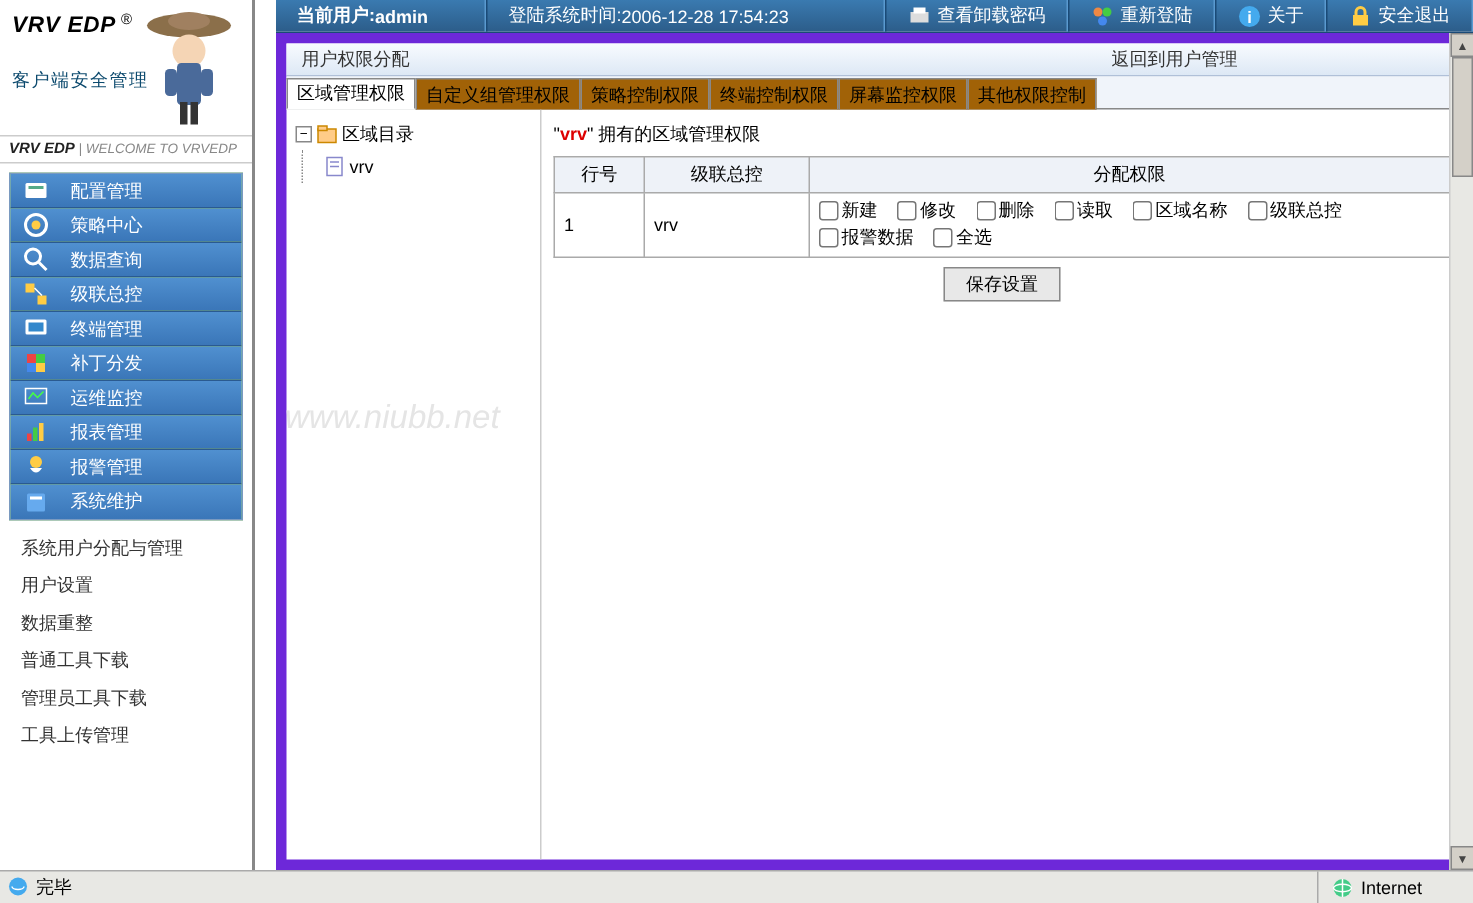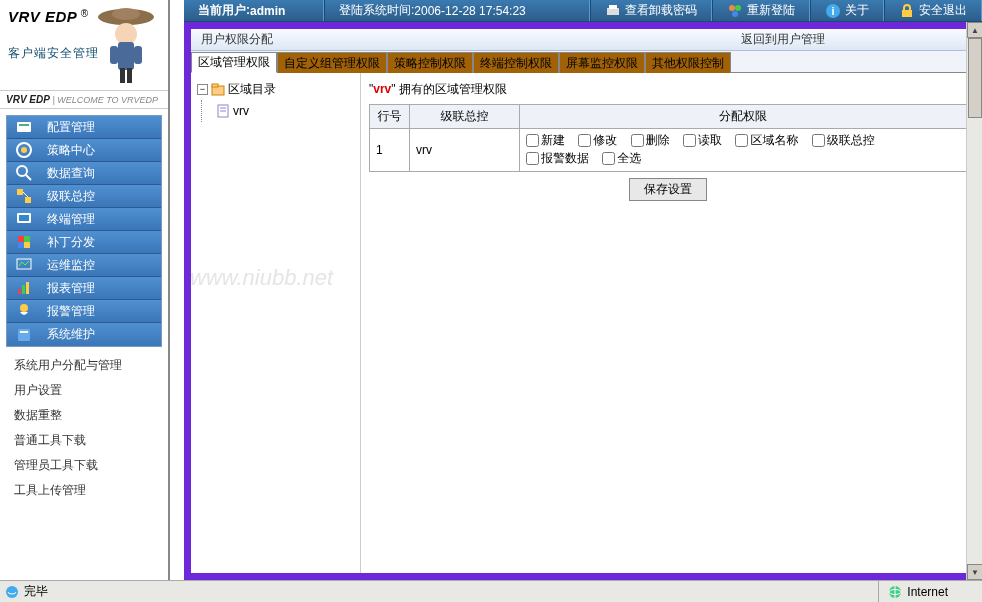--- a/index.html
+++ b/index.html
@@ -50,21 +50,21 @@
     .data-table th, .data-table td { border: 1px solid #aaa; padding: 3px 6px; text-align: left; background: #fafafa; font-weight: normal; font-size: 12px; }
     .data-table th { background: #eef2f8; text-align: center; }
     .data-table td { background: #fff; }
     .perm-cell label { margin-right: 10px; white-space: nowrap; display: inline-flex; align-items: center; }
     .perm-cell input { margin-right: 2px; }
     
     .save-row { text-align: center; padding: 6px; }
     .save-btn { padding: 2px 14px; font-size: 12px; background: #e8e8e8; border: 1px solid #888; cursor: pointer; font-family: inherit; }
     
     .status-bar { position: absolute; left: 0; right: 0; bottom: 0; height: 22px; background: #e8e8e4; border-top: 1px solid #aaa; display: flex; align-items: center; padding: 0 4px; }
-    .status-left { display: flex; align-items: flex-end; flex: 1; }
+    .status-left { display: flex; align-items: flex-start; flex: 1; }
     .status-right { display: flex; align-items: center; border-left:1px solid #aaa; padding: 0 30px 0 8px; height: 100%; }
     .status-bar .ie-icon { width: 16px; height: 16px; margin-right: 4px; display: inline-block; }
     
     .scrollbar-stub { position: absolute; right: 0; top: 22px; bottom: 22px; width: 16px; background: #e8e8e4; border-left: 1px solid #ccc; }
     .sb-btn { width: 16px; height: 16px; background: #d4d0c8; border: 1px solid #888; display:flex; align-items:center; justify-content:center; font-size:8px; color:#444;}
     .sb-thumb { width: 14px; height: 80px; background: #d4d0c8; border: 1px solid #888; margin: 0 auto; }
     
     .watermark { position: absolute; left: 190px; top: 265px; font-size: 22px; color: #e5e5e5; font-style: italic; z-index: 5; pointer-events: none; font-family: Arial; }
   </style>
 </head>
@@ -251,21 +251,21 @@
         </div>
       </div>
     </div>
     <div class="detail-panel">
       <div class="detail-title">
         <span>"</span><span class="hl">vrv</span><span>"</span><span> 拥有的区域管理权限</span>
       </div>
       <table class="data-table">
         <tbody>
             <tr>
-          <th style="width:40px">行号</th>
+          <th style="width:60px">行号</th>
           <th style="width:110px">级联总控</th>
           <th>分配权限</th>
         </tr>
         <tr>
           <td>1</td>
           <td>vrv</td>
           <td class="perm-cell">
             <label>
                   <input type="checkbox" style="">
                   <span>新建</span>

